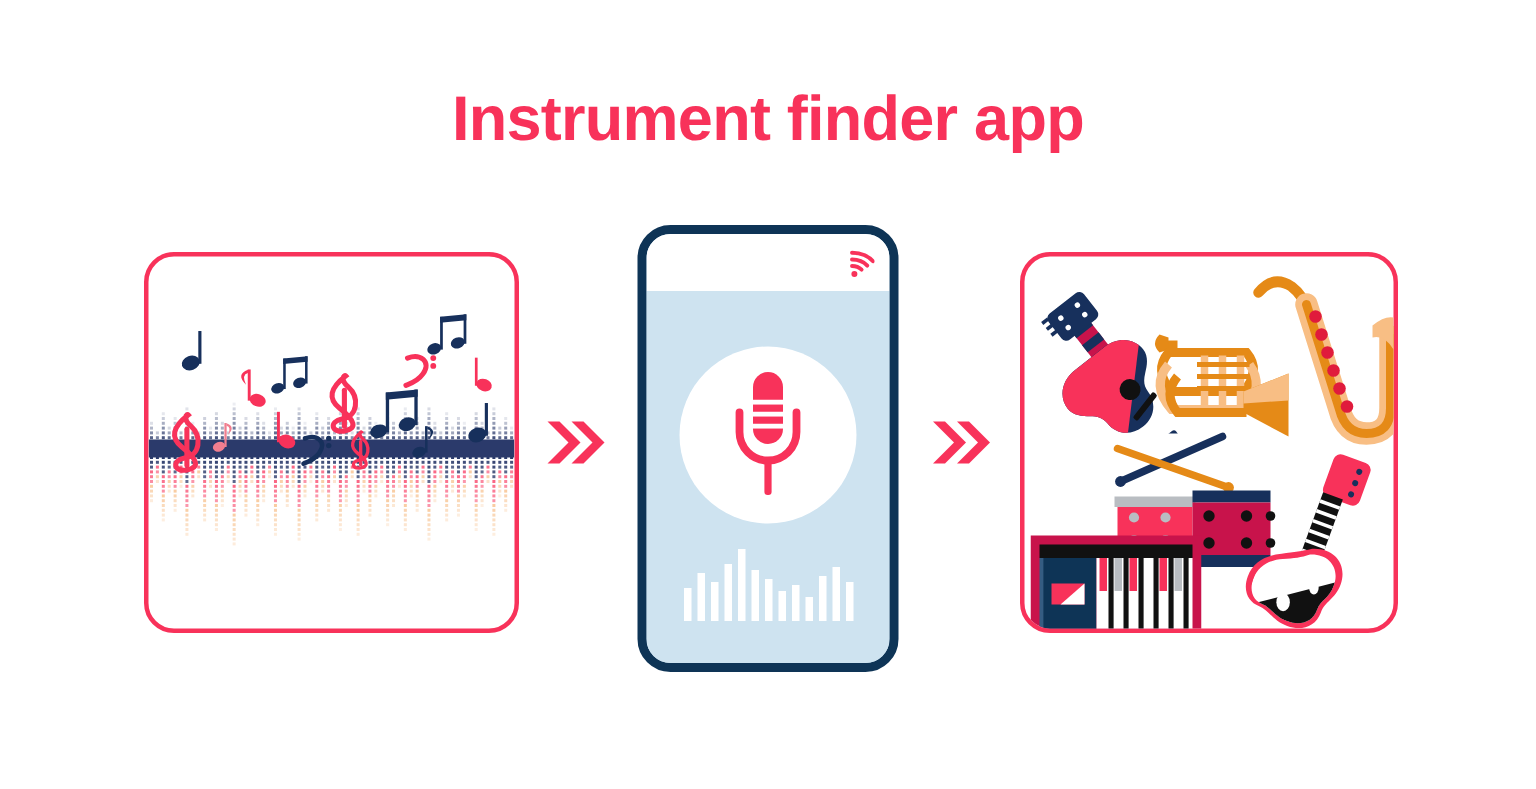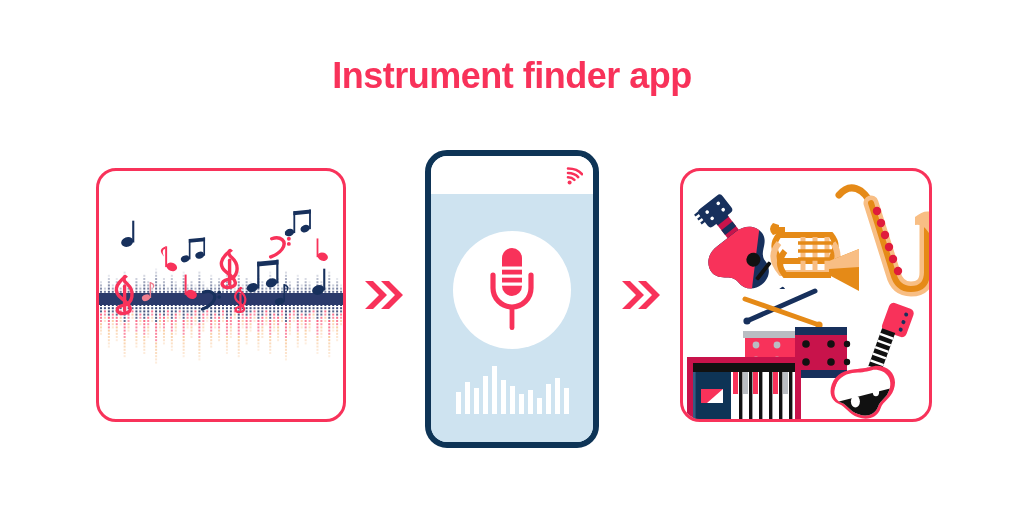--- a/index.html
+++ b/index.html
@@ -9,21 +9,21 @@
     font-family:"Liberation Sans", sans-serif;
     overflow:hidden;
     position:relative;
   }
   .stage{position:relative;width:1024px;height:526px;}
 
   
   .title{
     position:absolute;left:0;top:55px;width:1024px;
     text-align:center;
-    font-size:36px;
+    font-size:42px;
     font-weight:bold;
     letter-spacing:-0.5px;
     color:#F8325A;
     font-family:"Liberation Sans", sans-serif;
   }
 
   
   .panel{
     position:absolute;
     background:#ffffff;

